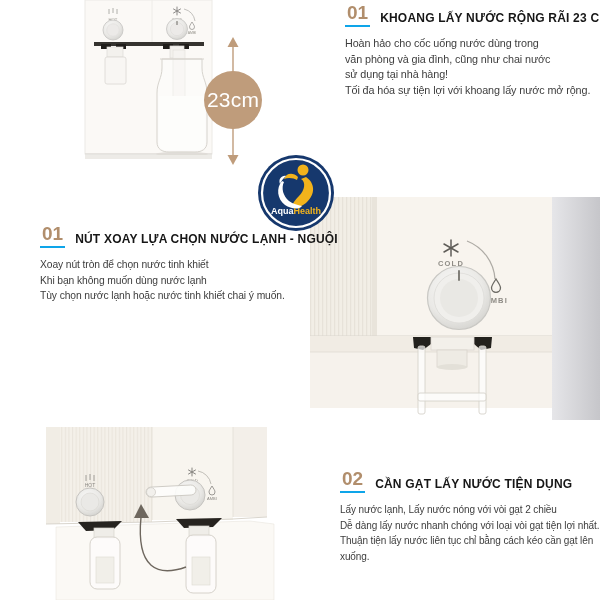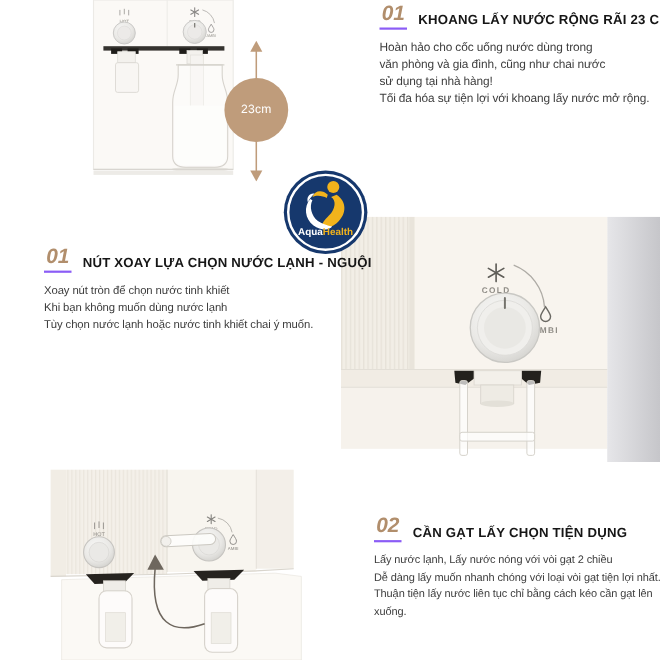--- a/index.html
+++ b/index.html
@@ -1,32 +1,32 @@
 <!DOCTYPE html>
 <html><head>
 <meta charset="utf-8">
 <style>
   html,body{margin:0;padding:0;background:#fff;}
   .canvas{position:relative;width:600px;height:600px;background:#fff;overflow:hidden;
           font-family:"Liberation Sans",sans-serif;}
   .photo{position:absolute;}
   .sec{position:absolute;}
   .sec-head{display:flex;align-items:flex-end;gap:10px;}
-  .sec-num{font-size:19px;font-weight:bold;color:#b18e6c;border-bottom:2px solid #8b5cf6;
-           padding:0 2px 3px 2px;line-height:1;font-style:italic;}
+  .sec-num{font-size:19px;font-weight:bold;color:#b18e6c;border-bottom:2px solid #0ea5e9;
+           padding:0 2px 3px 2px;line-height:1;}
   .sec-title{font-size:12px;font-weight:bold;color:#161616;letter-spacing:.2px;
              padding-bottom:2px;white-space:nowrap;}
   .sec-body{margin-top:9px;color:#3d3d3d;letter-spacing:-.1px;}
   .sec-body div{white-space:nowrap;}
   #sec1 .sec-body{font-size:10.8px;line-height:15.5px;}
   #sec2 .sec-body{font-size:10.3px;line-height:15.5px;}
   #sec3 .sec-body{font-size:10px;line-height:15.5px;}
   .badge{position:absolute;left:204px;top:71px;width:58px;height:58px;border-radius:50%;
          background:#bf9c7b;color:#fff;display:flex;align-items:center;justify-content:center;
-         font-size:11px;letter-spacing:.2px;}
+         font-size:21px;letter-spacing:.2px;}
   svg text{font-family:"Liberation Sans",sans-serif;}
 </style>
 </head>
 <body>
 
 <div class="canvas">
 
   <svg class="photo" style="left:0;top:0" width="320" height="170" viewBox="0 0 320 170">
     <defs>
       <radialGradient id="kg1" cx="40%" cy="35%" r="75%">
@@ -240,23 +240,23 @@
 
     <g>
       <path d="M186,142 C158,152 136,144 141,92" stroke="#6e675e" stroke-width="1.4" fill="none"></path>
       <polygon points="141,79 134,93 149,93" fill="#6e675e"></polygon>
     </g>
   </svg>
 
   <div class="sec" id="sec3" style="left:340px;top:469px">
     <div class="sec-head">
       <span class="sec-num">02</span>
-      <span class="sec-title">CẦN GẠT LẤY CHỌN TIỆN DỤNG</span>
+      <span class="sec-title">CẦN GẠT LẤY NƯỚC TIỆN DỤNG</span>
     </div>
     <div class="sec-body">
         <div>Lấy nước lạnh, Lấy nước nóng với vòi gạt 2 chiều</div>
-        <div>Dễ dàng lấy muốn nhanh chóng với loại vòi gạt tiện lợi nhất.</div>
+        <div>Dễ dàng lấy nước nhanh chóng với loại vòi gạt tiện lợi nhất.</div>
         <div>Thuận tiện lấy nước liên tục chỉ bằng cách kéo cần gạt lên</div>
         <div>xuống.</div>
       </div>
   </div>
 
 </div>
 
 </body></html>

